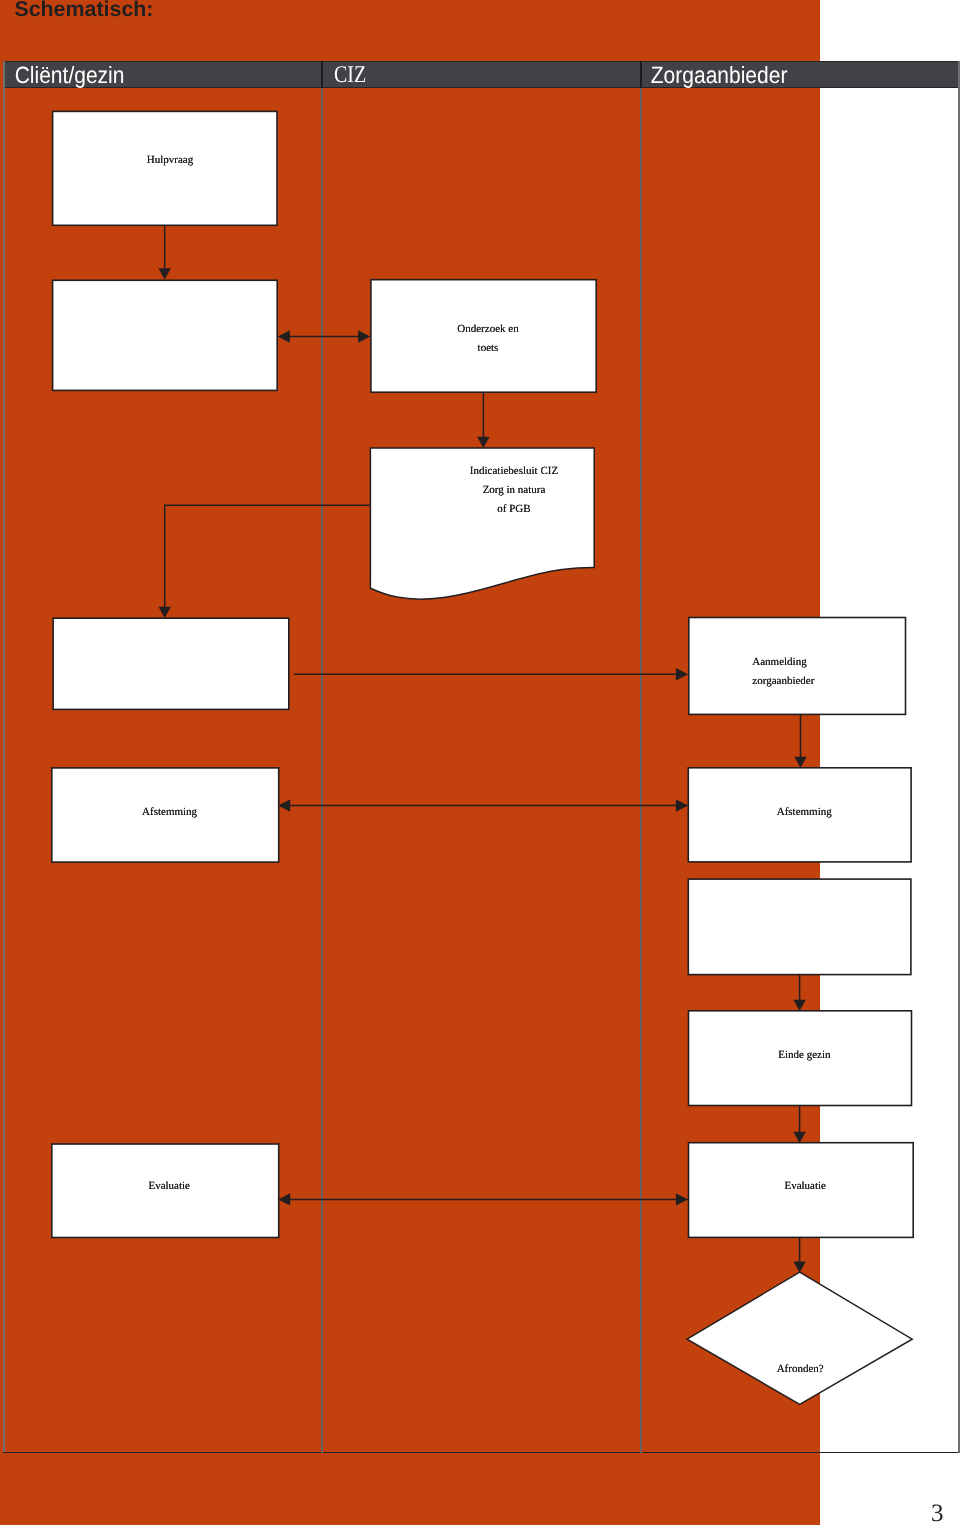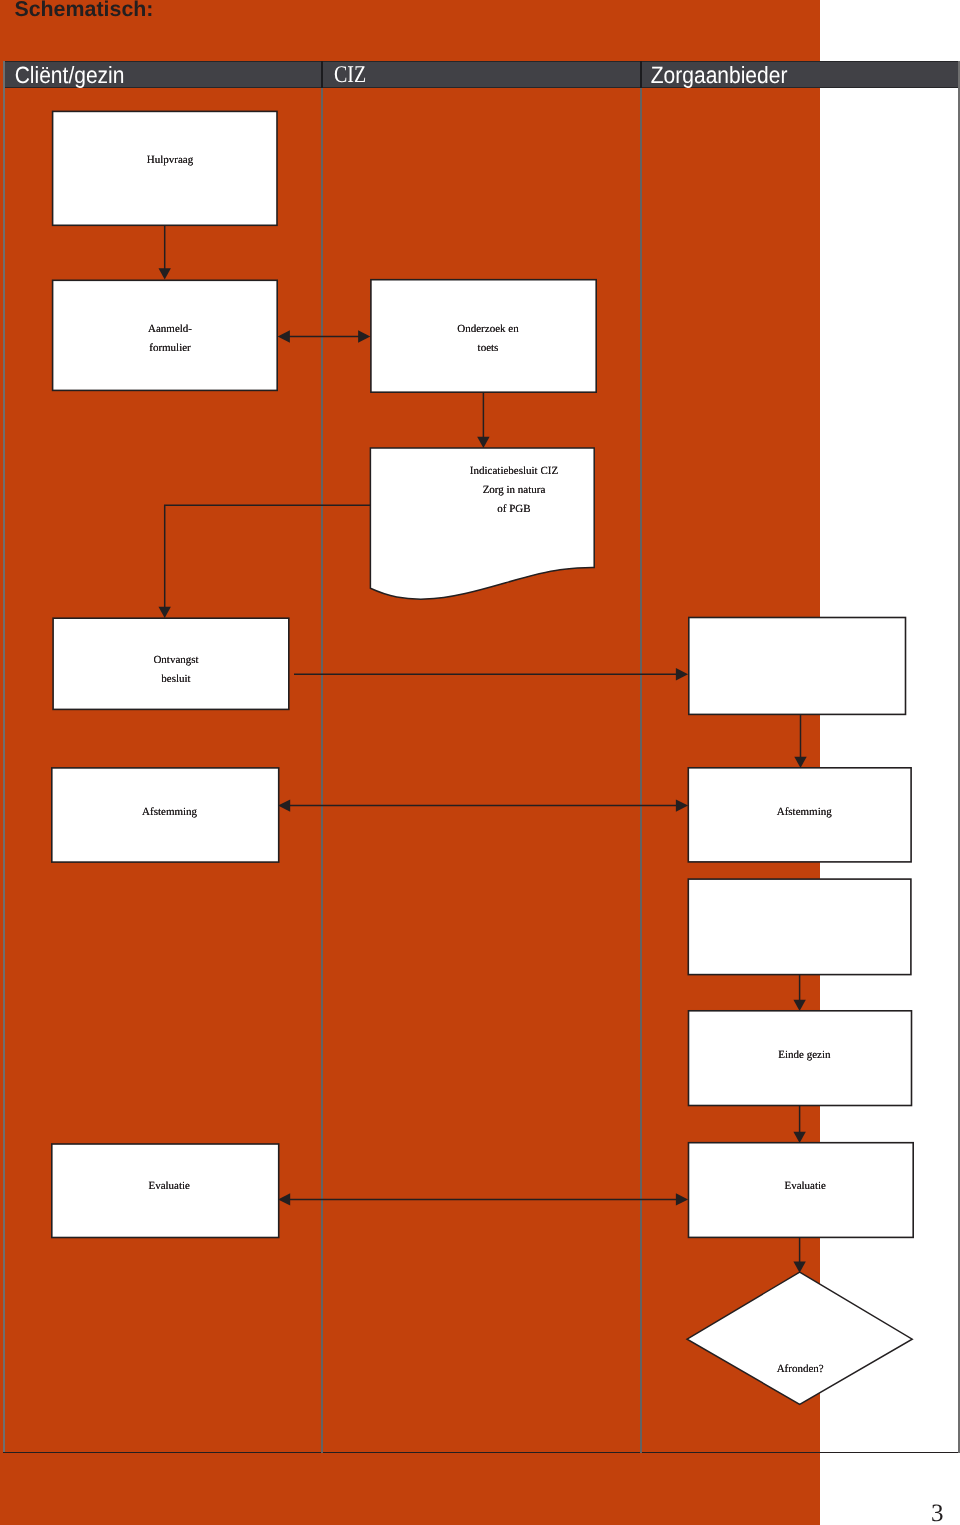--- a/index.html
+++ b/index.html
@@ -109,28 +109,27 @@
       <path d="M290.2,1193.2 L290.2,1205.6 L278,1199.4 Z" stroke="none"></path>
       <path d="M675.9,1193.2 L675.9,1205.6 L688.1,1199.4 Z" stroke="none"></path>
 
       <path d="M799.6,1237.2 L799.6,1264.4" fill="none"></path>
       <path d="M793.4,1261.6 L805.8,1261.6 L799.6,1272.8 Z" stroke="none"></path>
     </g>
   </svg>
 
   <div class="lbl c" style="left:60px;top:151.3px;width:220px;">Hulpvraag</div>
 
-  <div class="lbl c" style="left:60px;top:320.2px;width:220px;">Aanmeld-<br>formulier</div>
 
   <div class="lbl c" style="left:378px;top:319.7px;width:220px;">Onderzoek en<br>toets</div>
 
   <div class="lbl c" style="left:372px;top:462px;width:220px;padding-left:32px;">Indicatiebesluit CIZ<br>Zorg in natura<br>of PGB</div>
 
-  <div class="lbl c" style="left:66px;top:650.6px;width:220px;">Ontvangst<br>besluit</div>
 
+  <div class="lbl l" style="left:752.3px;top:653.3px;width:180px;">Aanmelding<br>zorgaanbieder</div>
 
   <div class="lbl c" style="left:59.6px;top:802.5px;width:220px;">Afstemming</div>
 
   <div class="lbl c" style="left:694.2px;top:803px;width:220px;">Afstemming</div>
 
 
   <div class="lbl c" style="left:694.4px;top:1045.8px;width:220px;">Einde gezin</div>
 
   <div class="lbl c" style="left:59.2px;top:1177.3px;width:220px;">Evaluatie</div>
 

